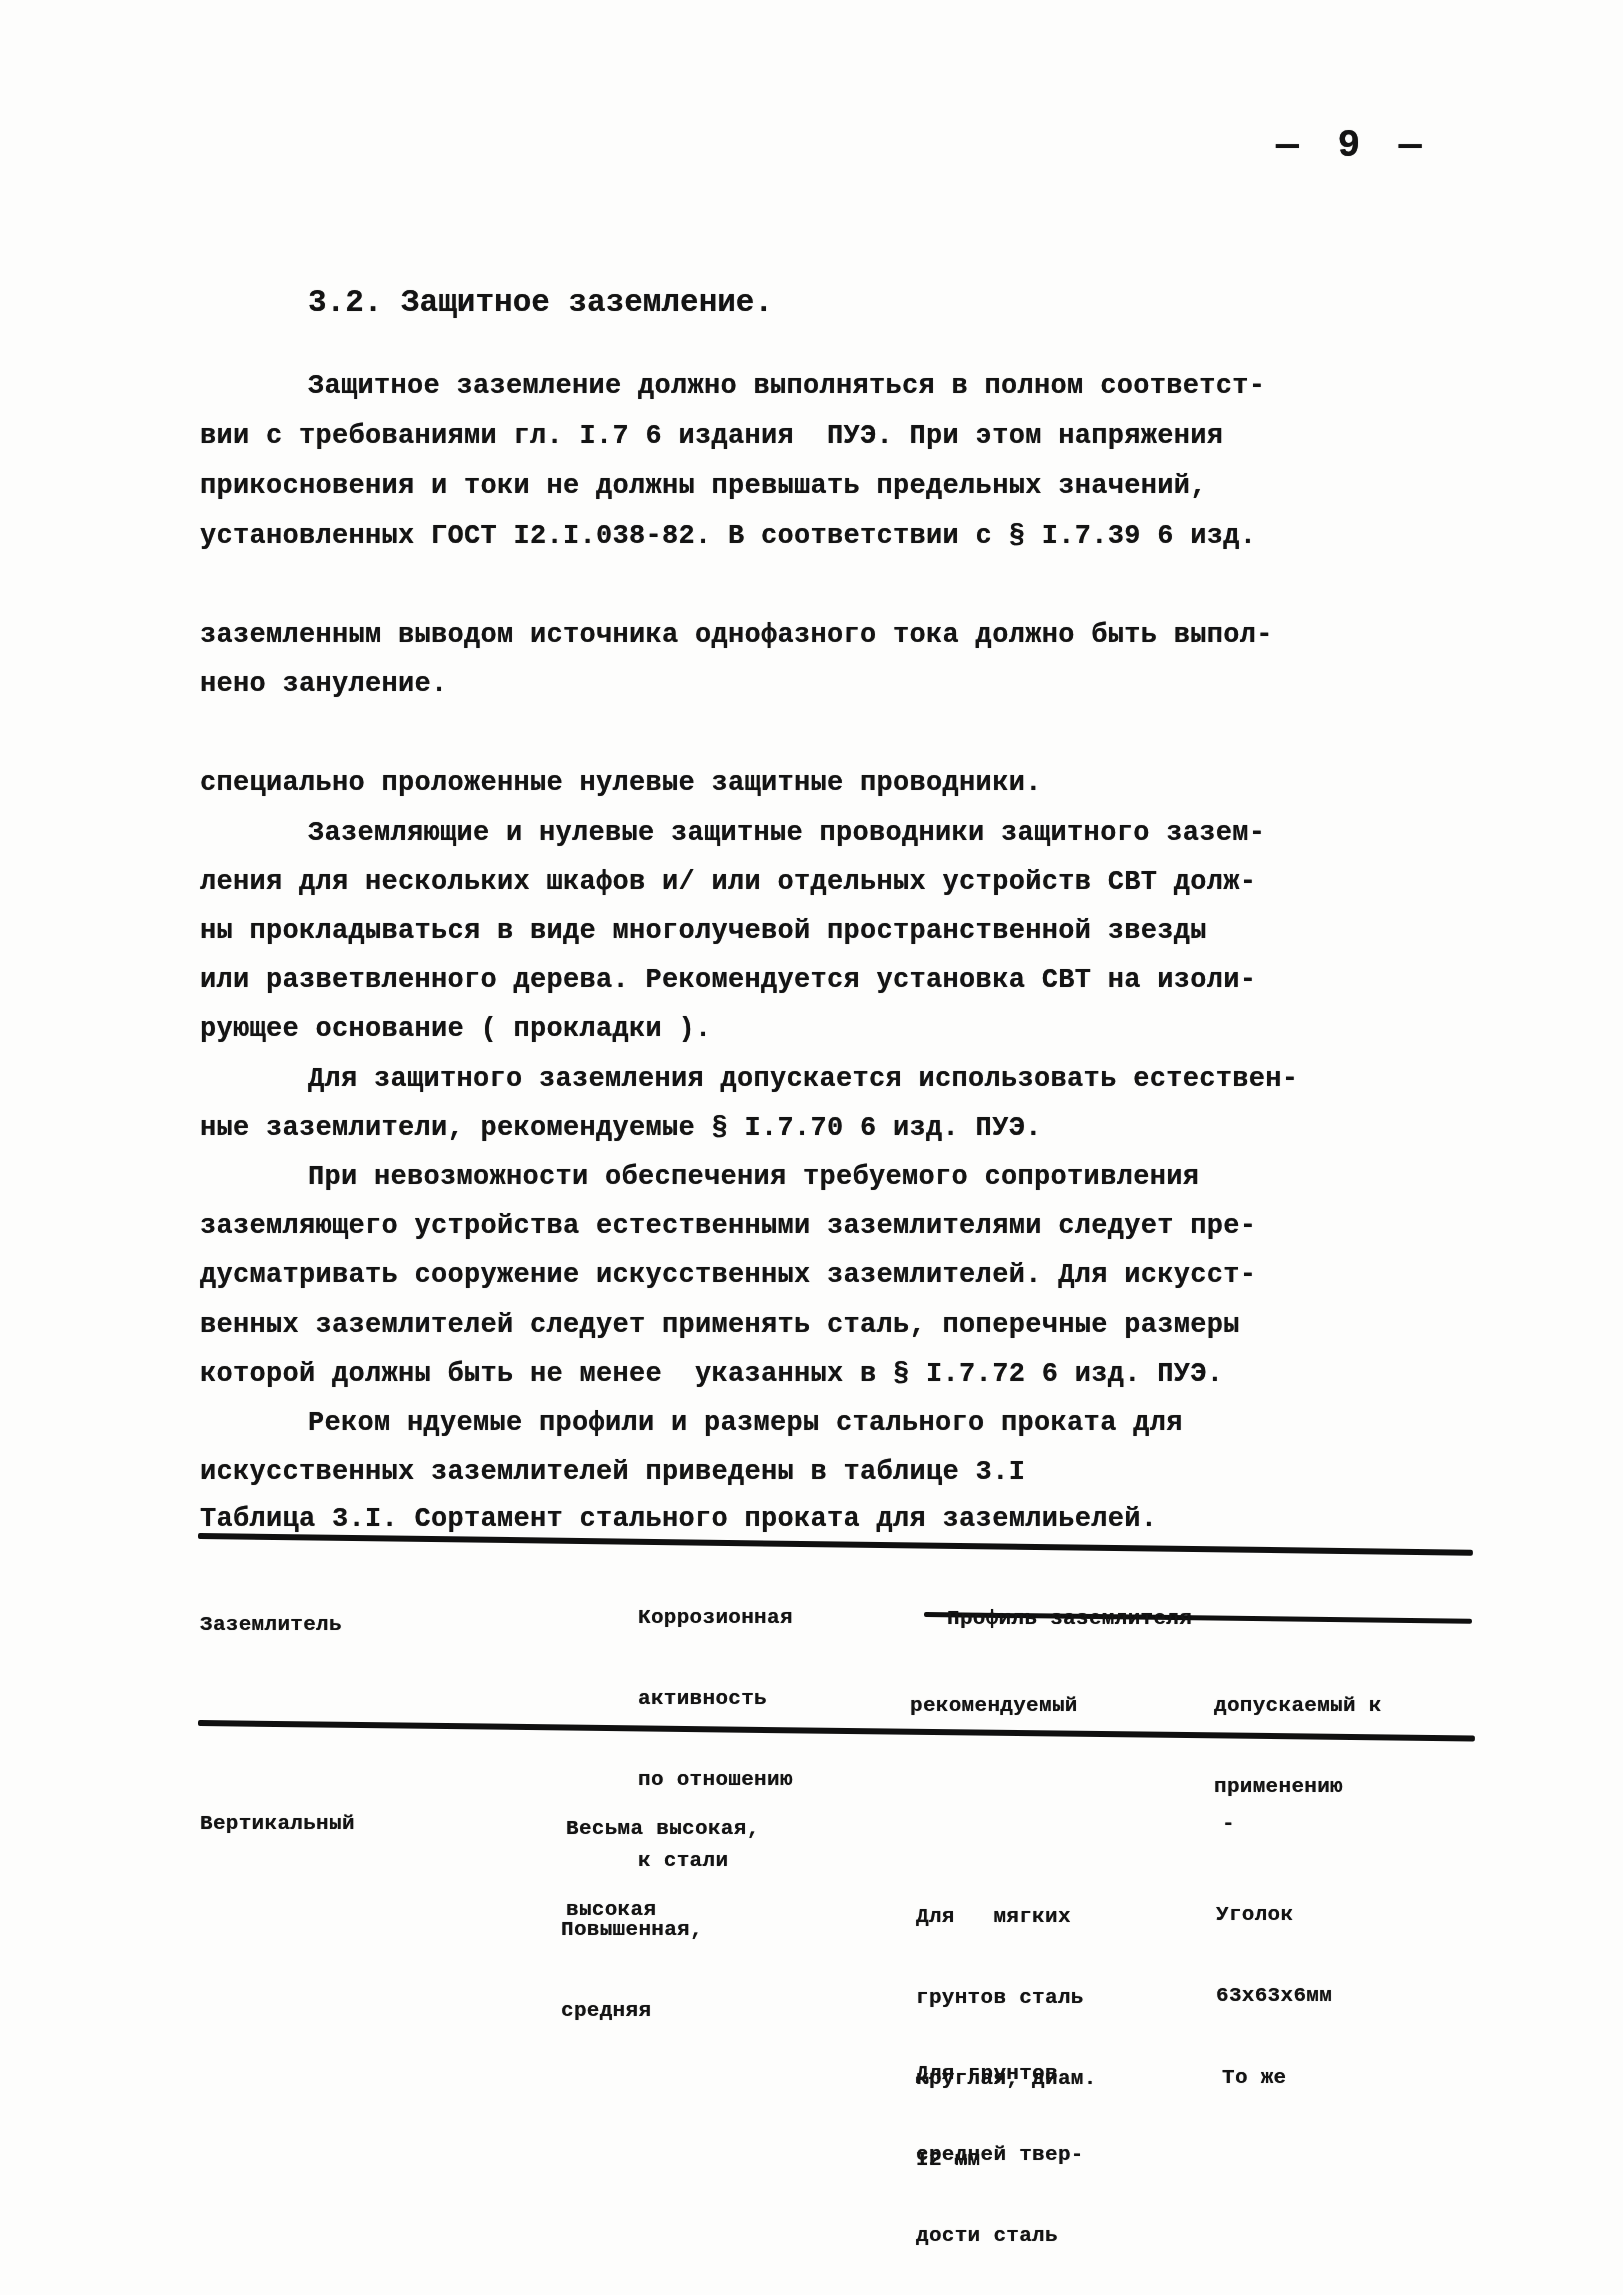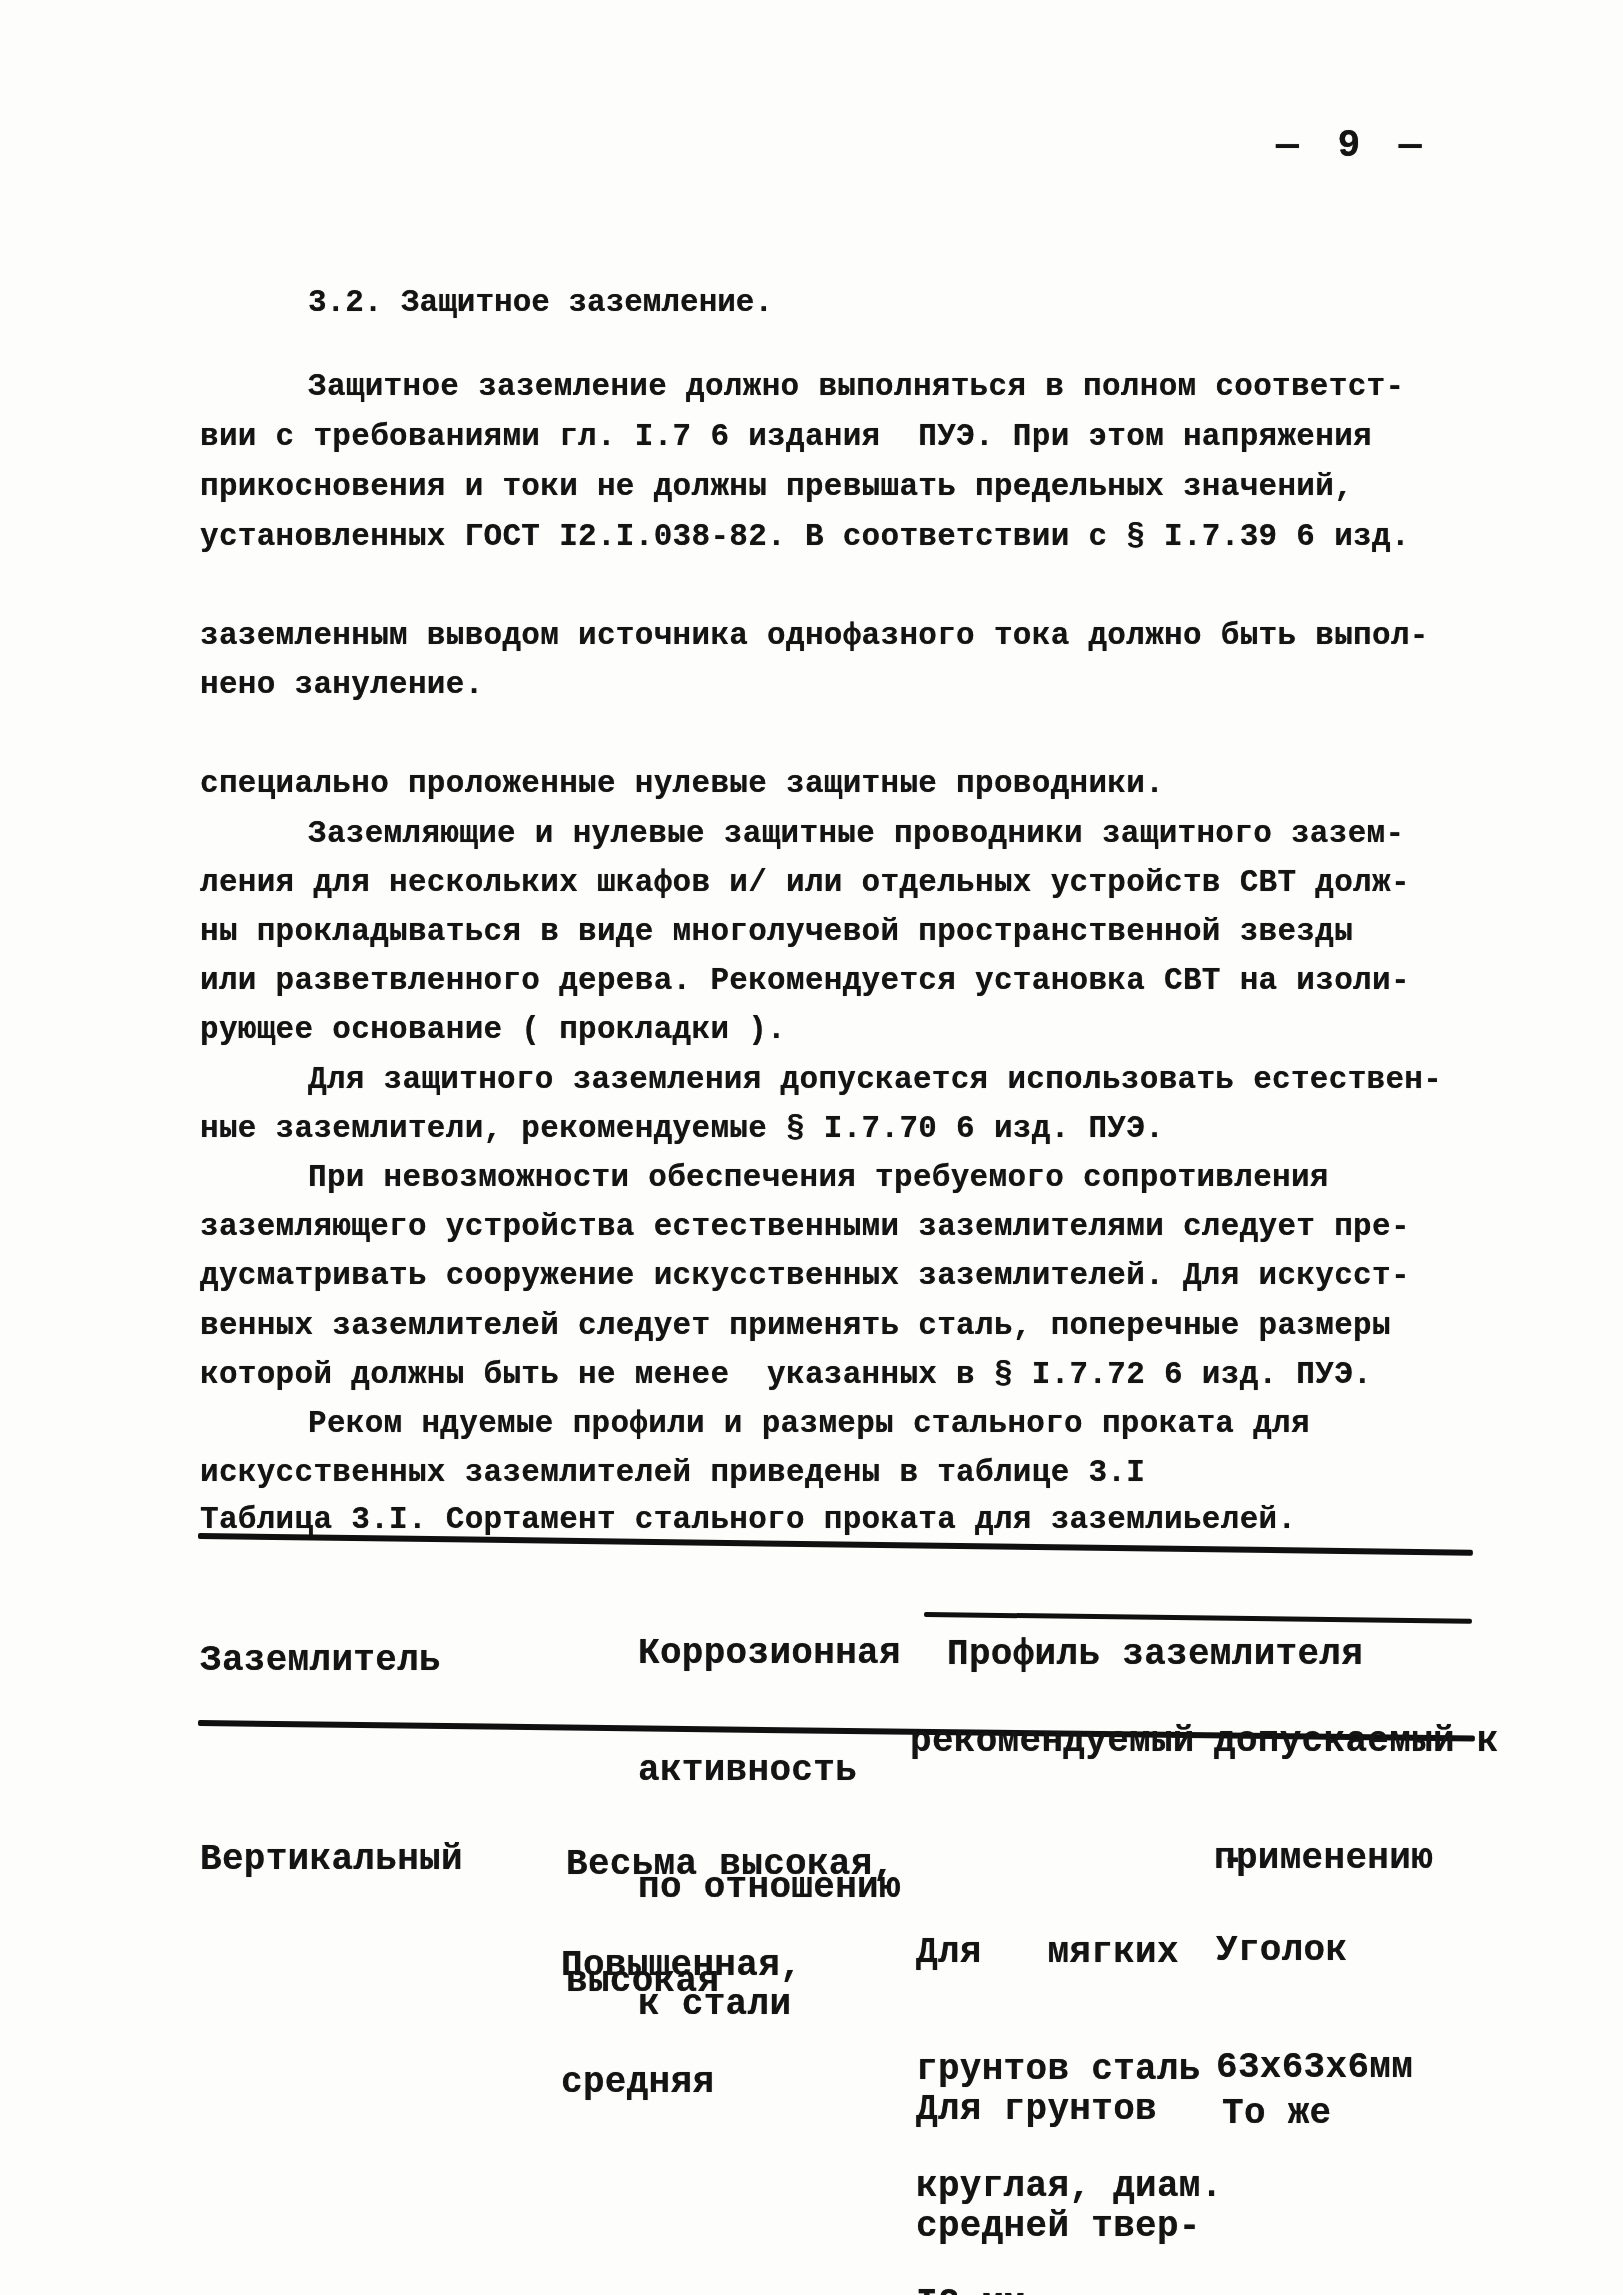--- a/index.html
+++ b/index.html
@@ -8,21 +8,21 @@
     width: 1623px;
     height: 2295px;
     background: #fdfdfc;
     overflow: hidden;
     font-family: "Liberation Mono", "DejaVu Sans Mono", monospace;
     font-weight: 700;
     color: #141414;
   }
   .tline {
     position: absolute;
-    font-size: 31px;
+    font-size: 27px;
     line-height: 49px;
     white-space: pre;
     letter-spacing: 0.3px;
     text-shadow: 0 0 0.7px rgba(10,10,10,0.65);
   }
   .m   { left: 200px; }   
   .ind { left: 308px; }   
   .pagenum {
     position: absolute;
     left: 1276px;
@@ -42,21 +42,21 @@
   }
   
   .rule {
     position: absolute;
     background: #101010;
     transform-origin: left center;
     border-radius: 2px;
   }
   .cell {
     position: absolute;
-    font-size: 36px;
+    font-size: 21px;
     white-space: pre;
     letter-spacing: 0.3px;
     text-shadow: 0 0 0.7px rgba(10,10,10,0.65);
   }
   .cell div { line-height: 35px; }
 </style>
 </head>
 <body>
 
 <div class="page">

